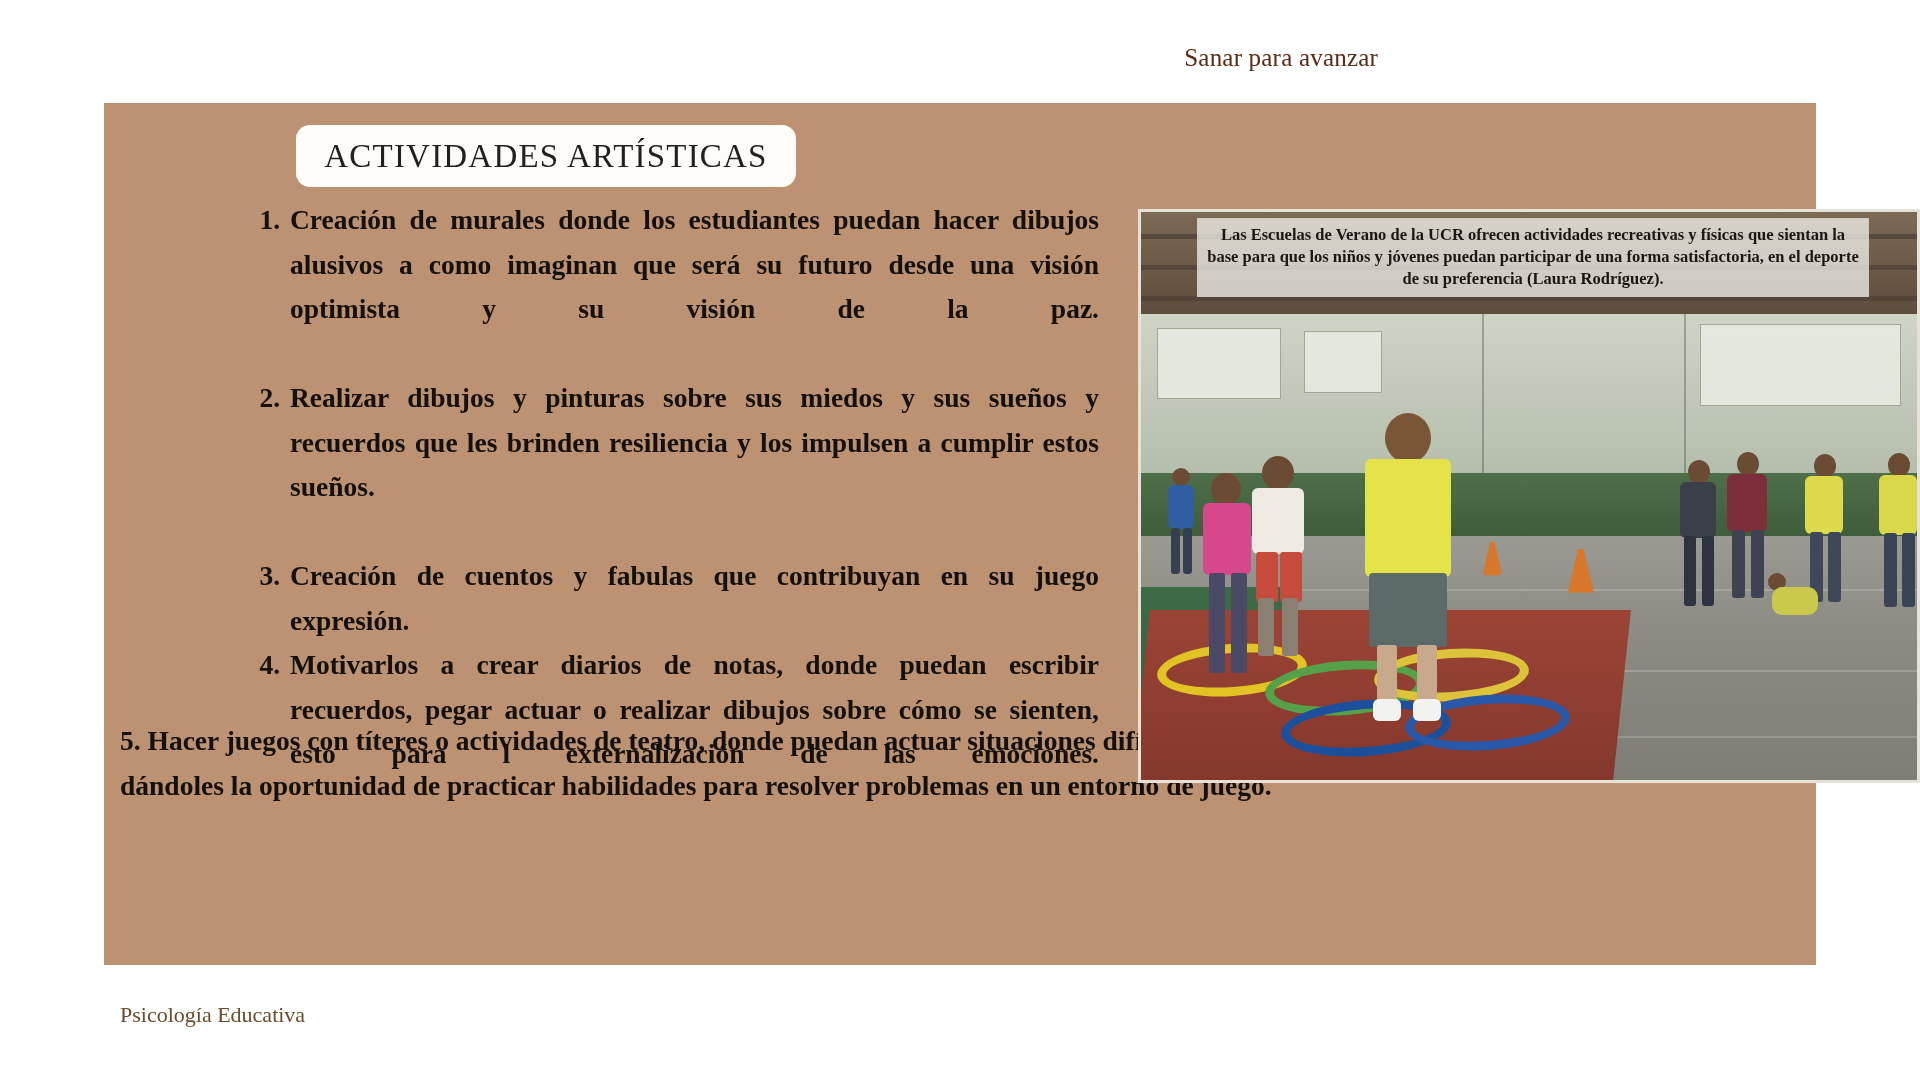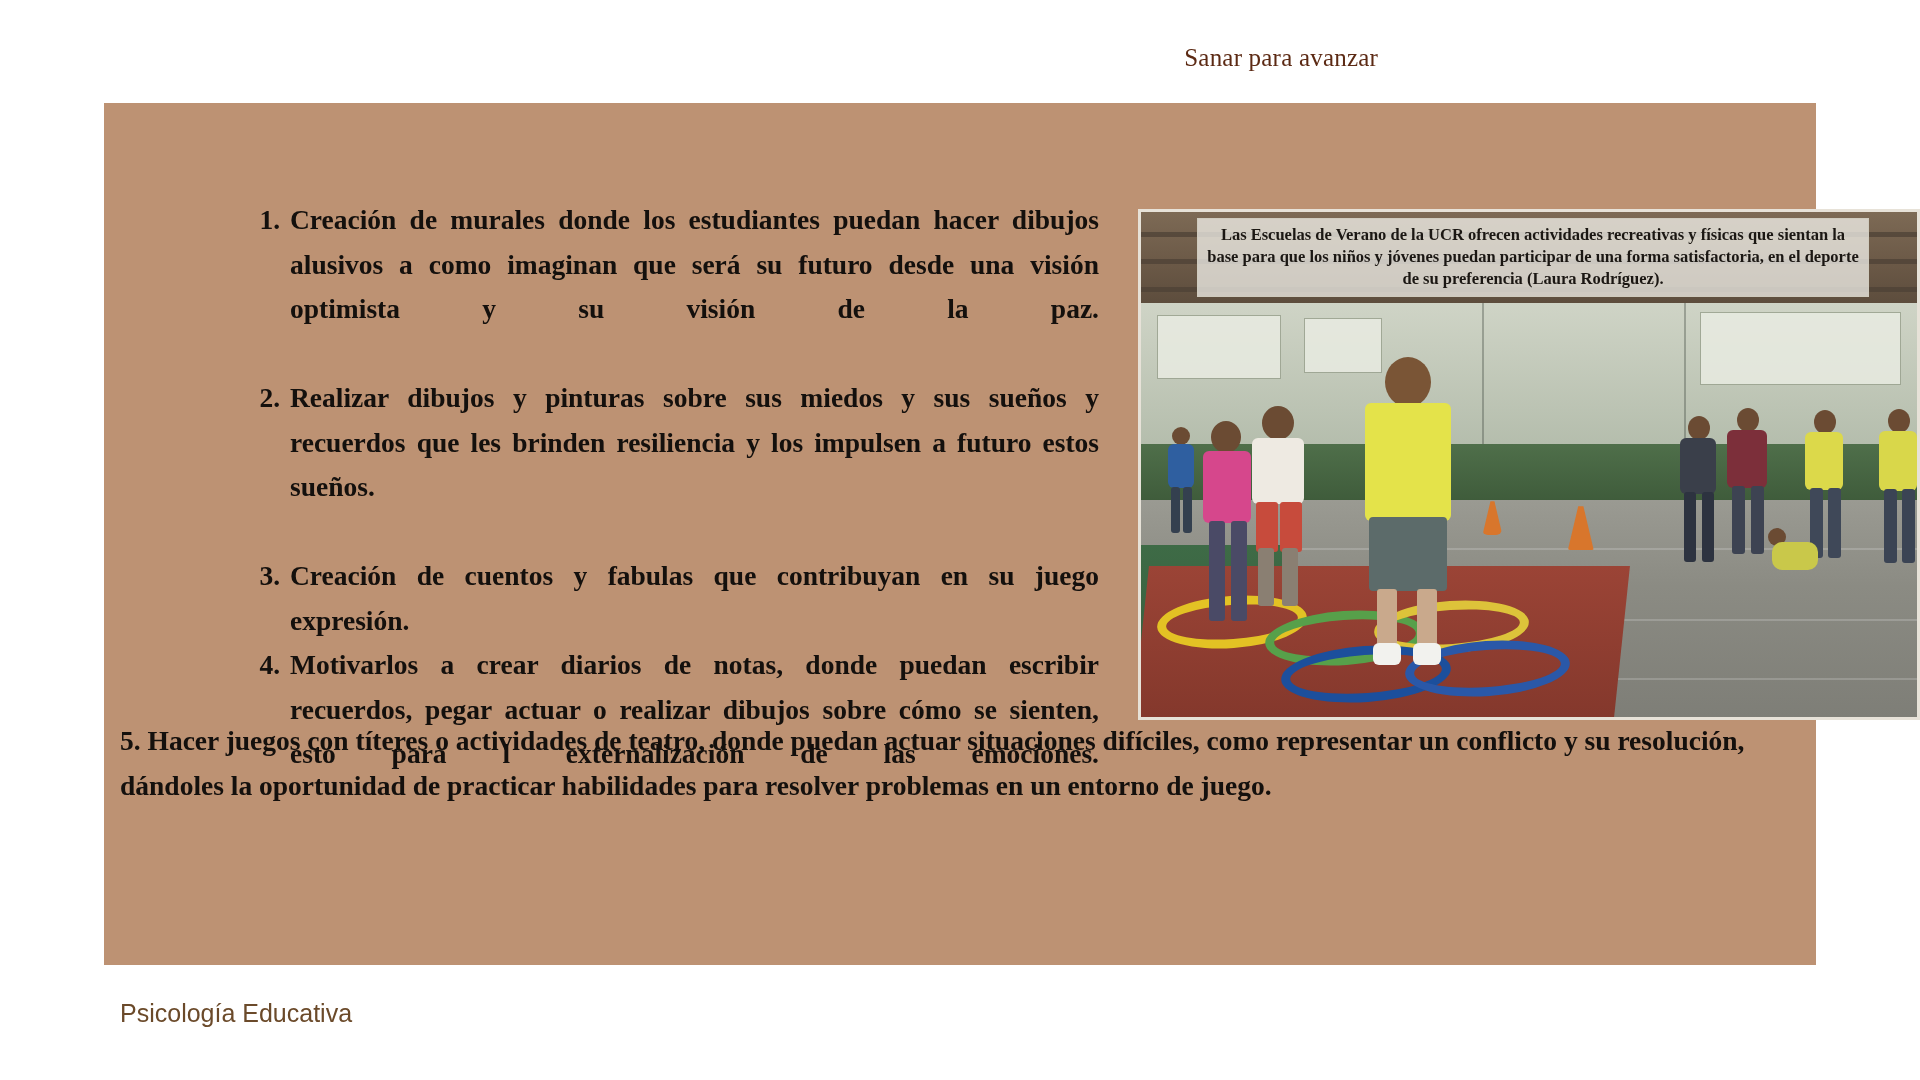--- a/index.html
+++ b/index.html
@@ -30,23 +30,23 @@
     font-family: "Liberation Serif", serif;
     letter-spacing: 0.2px;
     white-space: nowrap;
   }
 
   
   .footer-label {
     position: absolute;
     left: 120px;
     bottom: 52px;
-    font-size: 25px;
+    font-size: 22px;
     color: #6b4a2a;
-    font-family: Liberation Sans, sans-serif;
+    font-family: Liberation Serif, serif;
     white-space: nowrap;
   }
 
   
   .panel {
     position: absolute;
     left: 104px;
     top: 103px;
     width: 1712px;
     height: 862px;
@@ -130,21 +130,21 @@
     margin: 0;
     padding: 0 0 0 0;
   }
 
   
   .photo-frame {
     position: absolute;
     left: 1034px;
     top: 106px;
     width: 782px;
-    height: 511px;
+    height: 574px;
     border: 3px solid #e7e2d8;
     background: #6d7a6a;
     overflow: hidden;
   }
   .photo-inner {
     position: absolute;
     inset: 0;
     overflow: hidden;
   }
 
@@ -223,31 +223,34 @@
 </style>
 </head>
 <body>
 
 <div class="slide">
 
   <div class="header-label">Sanar para avanzar</div>
 
   <div class="panel">
 
+    <div class="title-pill">
+      <span class="title-text">ACTIVIDADES ARTÍSTICAS</span>
+    </div>
 
     <div class="list-indent">
 
       <div class="li-row">
         <div class="li-num">1.</div>
         <div class="li-text last-justify">Creación de murales donde los estudiantes puedan hacer dibujos alusivos a como imaginan que será su futuro desde una visión optimista y su visión de la paz.</div>
       </div>
 
       <div class="li-row">
         <div class="li-num">2.</div>
-        <div class="li-text last-justify">Realizar dibujos y pinturas sobre sus miedos y sus sueños y recuerdos que les brinden resiliencia y los impulsen a futuro estos sueños.</div>
+        <div class="li-text last-justify">Realizar dibujos y pinturas sobre sus miedos y sus sueños y recuerdos que les brinden resiliencia y los impulsen a cumplir estos sueños.</div>
       </div>
 
       <div class="li-row">
         <div class="li-num">3.</div>
         <div class="li-text">Creación de cuentos y fabulas que contribuyan en su juego expresión.</div>
       </div>
 
       <div class="li-row">
         <div class="li-num">4.</div>
         <div class="li-text last-justify">Motivarlos a crear diarios de notas, donde puedan escribir recuerdos, pegar actuar o realizar dibujos sobre cómo se sienten, esto para l externalización de las emociones.</div>

